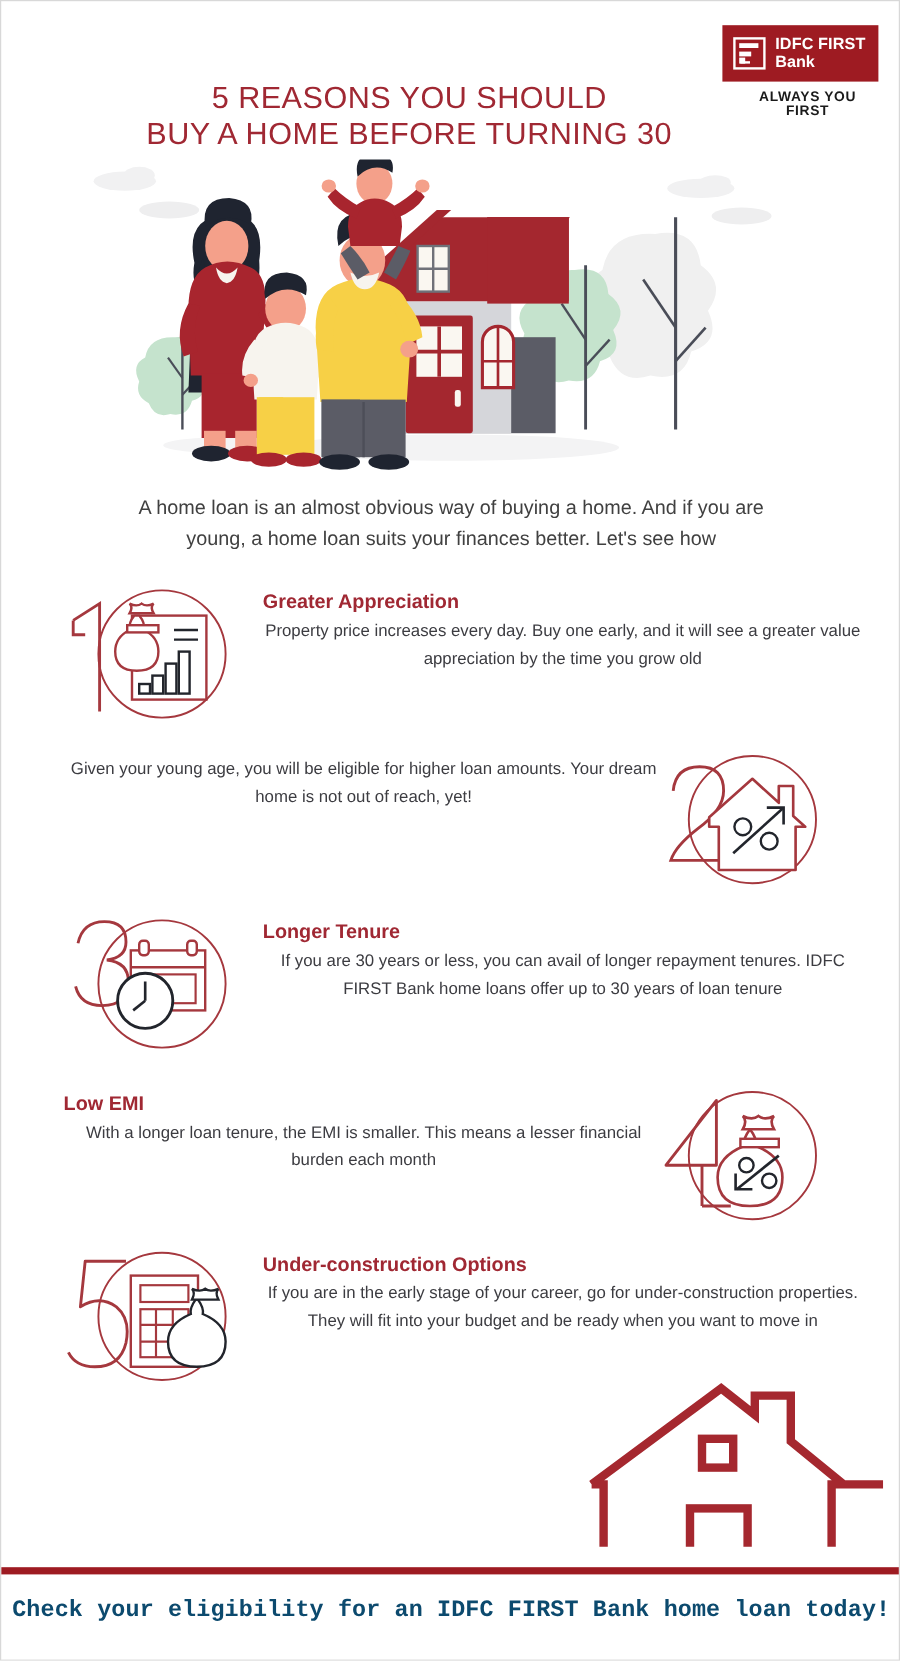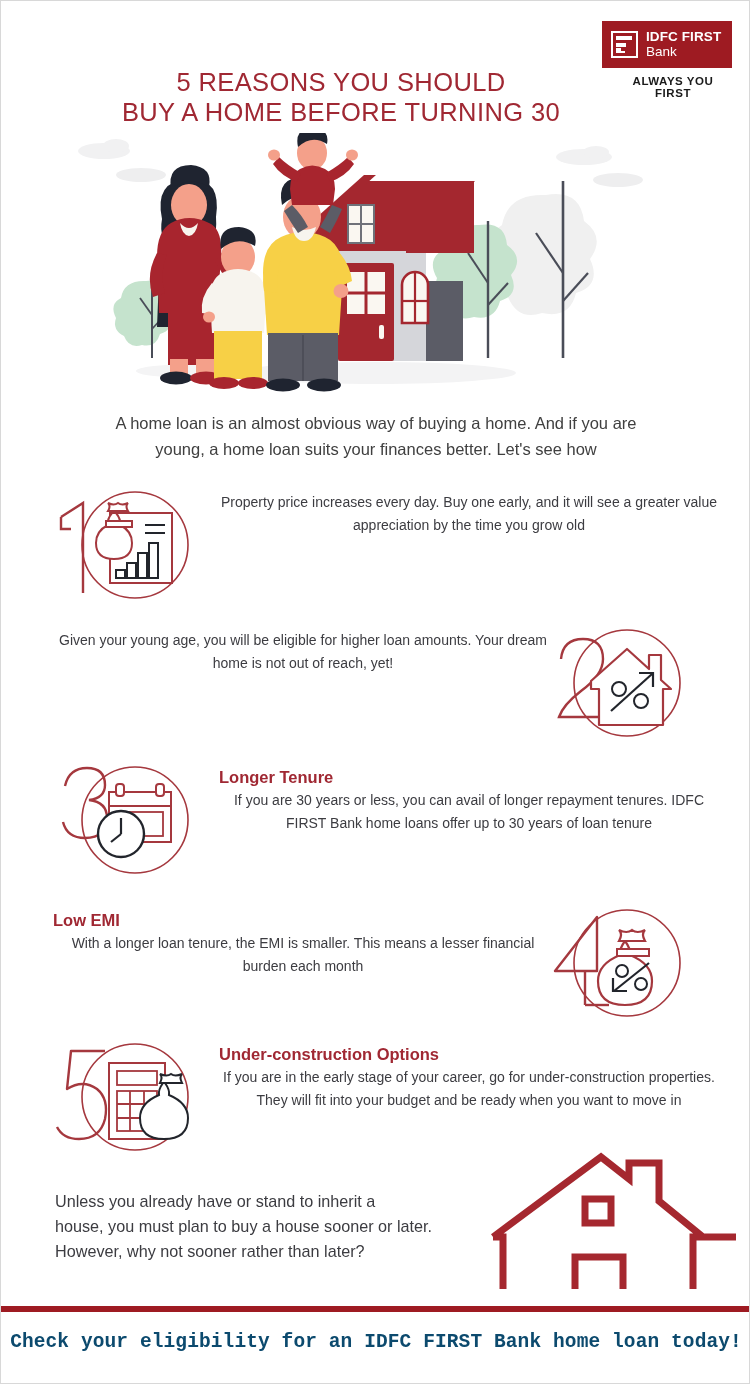--- a/index.html
+++ b/index.html
@@ -40,21 +40,21 @@
     content: ""; position: absolute; left: 3px; top: 10px;
     width: 10px; height: 3.5px; background: #ffffff;
     box-shadow: -0px 7px 0 -1px #ffffff;
   }
   .logo-sq {
     position: absolute; left: 3px; bottom: 3px;
     width: 5px; height: 5px; background: #ffffff;
   }
   .logo-text { color: #ffffff; text-align: left; line-height: 1.08; }
   .logo-l1 { font-size: 13.5px; font-weight: bold; letter-spacing: .1px; }
-  .logo-l2 { font-size: 13.5px; font-weight: normal; }
+  .logo-l2 { font-size: 13.5px; font-weight: bold; }
   .logo-tag {
     margin-top: 7px; font-size: 11.5px; font-weight: bold;
     color: #1a1a1a; letter-spacing: .55px; margin-left: 12px;
   }
 
   .title {
     position: absolute; top: 66px; left: 0; width: 680px;
     text-align: center; color: #a02833;
     font-size: 25.5px; line-height: 30px; letter-spacing: .4px;
     font-weight: normal; padding: 0 60px;
@@ -247,20 +247,21 @@
         <rect x="53" y="40" width="26" height="6" fill="#ffffff" stroke="#a5383e" stroke-width="2"></rect>
         <line x1="92" y1="44" x2="112" y2="44" stroke="#22252c" stroke-width="2"></line>
         <line x1="92" y1="52" x2="112" y2="52" stroke="#22252c" stroke-width="2"></line>
         <rect x="63" y="89" width="9" height="8" fill="none" stroke="#22252c" stroke-width="2"></rect>
         <rect x="74" y="82" width="9" height="15" fill="none" stroke="#22252c" stroke-width="2"></rect>
         <rect x="85" y="72" width="9" height="25" fill="none" stroke="#22252c" stroke-width="2"></rect>
         <rect x="96" y="62" width="9" height="35" fill="none" stroke="#22252c" stroke-width="2"></rect>
       </svg>
     </div>
     <div class="txt">
+      <div class="r-head">Greater Appreciation</div>
       <div class="r-body">Property price increases every day. Buy one early, and it will see a greater value appreciation by the time you grow old</div>
     </div>
   </div>
 
   <div class="row right-icon" style="top:618px">
     <div class="icon">
       <svg viewBox="0 0 150 128" width="150" height="128">
         <circle cx="78" cy="64" r="53" fill="none" stroke="#a5383e" stroke-width="1.6"></circle>
         <path d="M12 40 q2 -20 22 -20 q20 0 20 20 q0 16 -22 32 q-18 14 -22 26 l46 0" fill="none" stroke="#a5383e" stroke-width="2.4"></path>
         <path d="M42 62 L78 30 L100 50 L100 36 L112 36 L112 61 L122 70 L114 70 L114 106 L50 106 L50 70 L42 70z" fill="#ffffff" stroke="#a5383e" stroke-width="2.2" stroke-linejoin="round"></path>
@@ -333,25 +334,20 @@
         <path d="M112 50 q5 7 4 12 q19 8 19 23 q0 21 -24 21 q-24 0 -24 -21 q0 -15 19 -23 q-1 -5 4 -12z" fill="#ffffff" stroke="#22252c" stroke-width="2"></path>
         <path d="M107 50 q3 -6 0 -9 q7 3 11 0 q4 3 11 0 q-3 3 0 9z" fill="#ffffff" stroke="#22252c" stroke-width="2"></path>
       </svg>
     </div>
     <div class="txt">
       <div class="r-head">Under-construction Options</div>
       <div class="r-body">If you are in the early stage of your career, go for under-construction properties. They will fit into your budget and be ready when you want to move in</div>
     </div>
   </div>
 
-  <div class="closing">
-    <span>Unless you already have or stand to inherit a</span><br>
-    <span>house, you must plan to buy a house sooner or later.</span><br>
-    <span>However, why not sooner rather than later?</span>
-  </div>
 
   <div class="house-outline">
     <svg viewBox="0 0 245 160" width="245" height="160">
       <path d="M2 108 L12 108 L12 170 M2 108 L110 28 L138 50 L138 34 L168 34 L168 72 L212 108 L202 108 L202 170 M212 108 L245 108" fill="none" stroke="#a5282f" stroke-width="7" stroke-linejoin="miter" stroke-linecap="butt"></path>
       <rect x="94" y="70" width="26" height="24" fill="none" stroke="#a5282f" stroke-width="7"></rect>
       <rect x="84" y="128" width="48" height="48" fill="none" stroke="#a5282f" stroke-width="7"></rect>
     </svg>
   </div>
 
   <div class="divider"></div>

